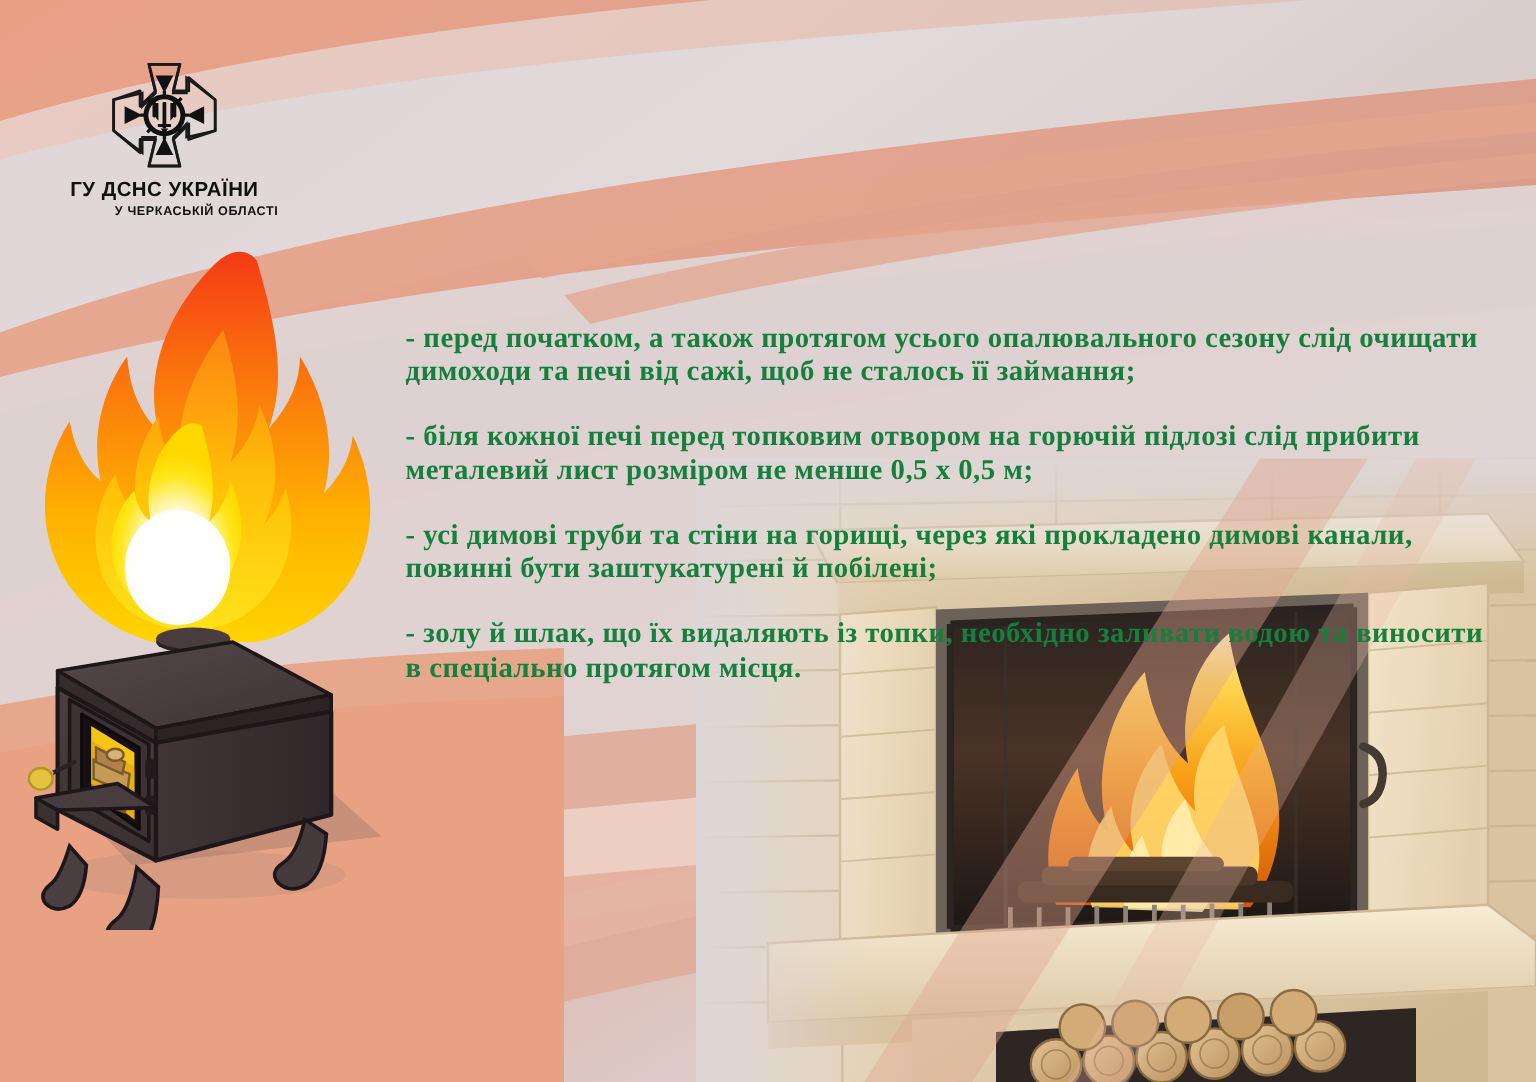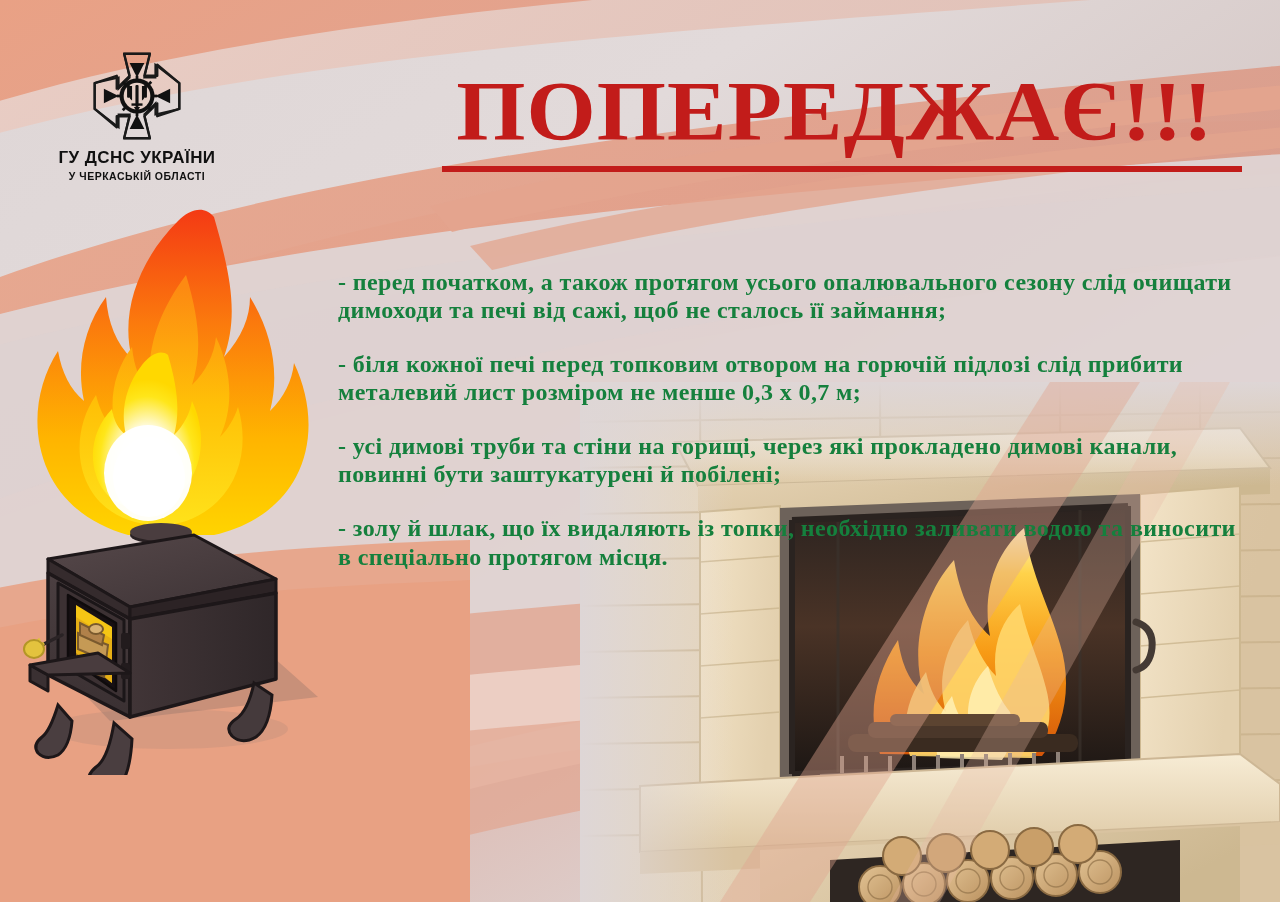--- a/index.html
+++ b/index.html
@@ -14,21 +14,21 @@
     position:relative;width:1280px;height:902px;overflow:hidden;
     background:#e9e3e3;
   }
   
   .bg-base{position:absolute;inset:0;background:linear-gradient(150deg,#e9a185 0%,#e3a38e 22%,#dfa291 45%,#ddbfb8 65%,#ded6d6 85%,#ddd3d3 100%);}
   .bg-svg{position:absolute;inset:0;width:1280px;height:902px;}
   
   #logo-block{position:absolute;left:42px;top:50px;width:190px;text-align:center;z-index:30;}
   #logo-cross{width:92px;height:92px;display:block;margin:0 auto;}
   #logo-title{font-family:"Liberation Sans",sans-serif;font-weight:700;font-size:17px;letter-spacing:.4px;color:#111;margin-top:6px;white-space:nowrap;}
-  #logo-sub{font-family:"Liberation Sans",sans-serif;font-weight:700;font-size:10.5px;letter-spacing:.5px;color:#111;margin-top:2px;white-space:nowrap;}
+  #logo-sub{font-family:"Liberation Sans",sans-serif;font-weight:700;font-size:10.5px;letter-spacing:.5px;color:#111;margin-top:2px;white-space:nowrap;text-align:right;}
   
   #title-wrap{position:absolute;left:420px;top:72px;width:830px;z-index:30;}
   #poster-title{
     font-family:"Liberation Serif",serif;font-weight:700;
     font-size:84px;line-height:.95;color:#c21c1a;
     text-align:center;letter-spacing:1px;white-space:nowrap;
     transform:scaleX(1.06);transform-origin:center;
   }
   #title-rule{height:6px;background:#c21c1a;margin:14px 8px 0 22px;}
   
@@ -131,24 +131,20 @@
         <rect x="39.2" y="38" width="3.2" height="14" rx="1.2"></rect>
         <rect x="57.6" y="38" width="3.2" height="14" rx="1.2"></rect>
         <path d="M44,58 h12 v2.6 h-12 z"></path>
         <path d="M46.6,62 h6.8 l-3.4,5 z"></path>
       </g>
     </svg>
     <div id="logo-title">ГУ ДСНС УКРАЇНИ</div>
     <div id="logo-sub">У ЧЕРКАСЬКІЙ ОБЛАСТІ</div>
   </div>
 
-  <div id="title-wrap">
-    <div id="poster-title">ПОПЕРЕДЖАЄ!!!</div>
-    <div id="title-rule"></div>
-  </div>
 
   <svg id="stove-art" viewBox="0 0 320 570">
     <defs>
       <radialGradient id="flameCore" cx="0.5" cy="0.72" r="0.55">
         <stop offset="0" stop-color="#ffffff"></stop>
           <stop offset="0.45" stop-color="#fffbe0"></stop>
         <stop offset="0.8" stop-color="#ffe61a"></stop>
           <stop offset="1" stop-color="#ffd800"></stop>
       </radialGradient>
       <linearGradient id="flameOuter" x1="0.5" y1="0" x2="0.5" y2="1">
@@ -405,19 +401,19 @@
 
     <rect x="0" y="0" width="700" height="520" fill="url(#fadeL)"></rect>
     <rect x="0" y="0" width="700" height="520" fill="url(#fadeT)"></rect>
 
     <path d="M470,0 L560,0 L230,520 L140,520 Z" fill="#e0a48e" opacity="0.42"></path>
     <path d="M600,0 L650,0 L360,520 L310,520 Z" fill="#e7b9a6" opacity="0.30"></path>
   </svg>
 
   <div id="body-text">
     <p class="para">- перед початком, а також протягом усього опалювального сезону слід очищати димоходи та печі від сажі, щоб не сталось її займання;</p>
-    <p class="para">- біля кожної печі перед топковим отвором на горючій підлозі слід прибити металевий лист розміром не менше 0,3 х 0,7 м;</p>
+    <p class="para">- біля кожної печі перед топковим отвором на горючій підлозі слід прибити металевий лист розміром не менше 0,5 х 0,5 м;</p>
     <p class="para">- усі димові труби та стіни на горищі, через які прокладено димові канали, повинні бути заштукатурені й побілені;</p>
     <p class="para">- золу й шлак, що їх видаляють із топки, необхідно заливати водою та виносити в спеціально протягом місця.</p>
   </div>
 
 
 </div>
 
 </body></html>

